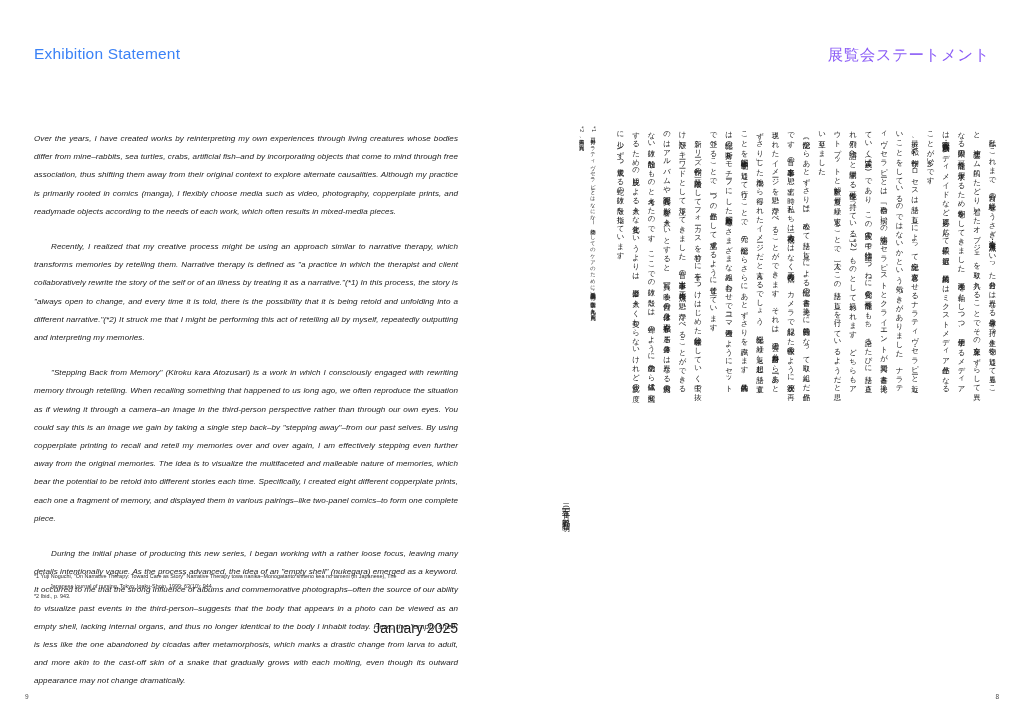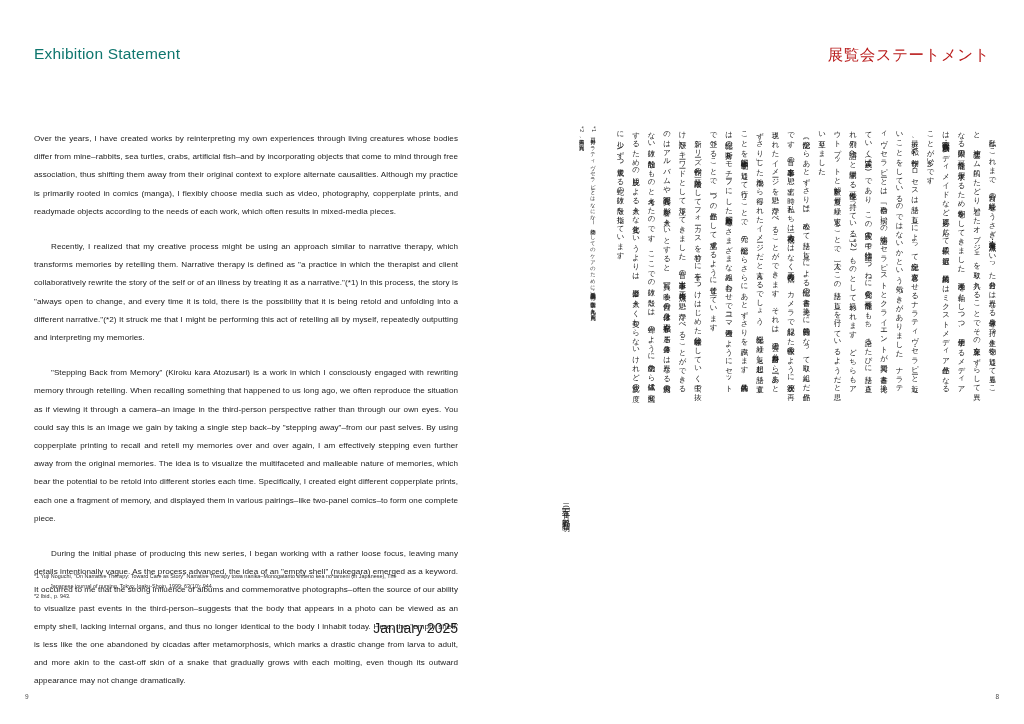--- a/index.html
+++ b/index.html
@@ -16,47 +16,48 @@
     overflow: hidden;
   }
 
   
   #page-header-en {
     position: absolute;
     left: 34px;
     top: 45px;
     font-size: 15.5px;
     letter-spacing: 0.2px;
-    color: #0f766e;
+    color: #3b82f6;
   }
   #page-header-ja {
     position: absolute;
     right: 34px;
     top: 45px;
     font-size: 15.5px;
     letter-spacing: 0.5px;
-    color: #b91c1c;
+    color: #8b5cf6;
     font-family: "DejaVu Sans", sans-serif;
   }
 
   
   #english-page {
     position: absolute;
     left: 34px;
     top: 130px;
     width: 424px;
   }
   .en-para {
     font-size: 8.1px;
     line-height: 18.2px;
     text-align: justify;
     text-justify: inter-word;
     margin: 0 0 17px 0;
     color: #1b1b1b;
     letter-spacing: 0.05px;
+    font-style: italic;
   }
   .en-para.indent { text-indent: 17px; }
 
   #footnotes {
     position: absolute;
     left: 34px;
     top: 572px;
     width: 400px;
   }
   .footnote {

